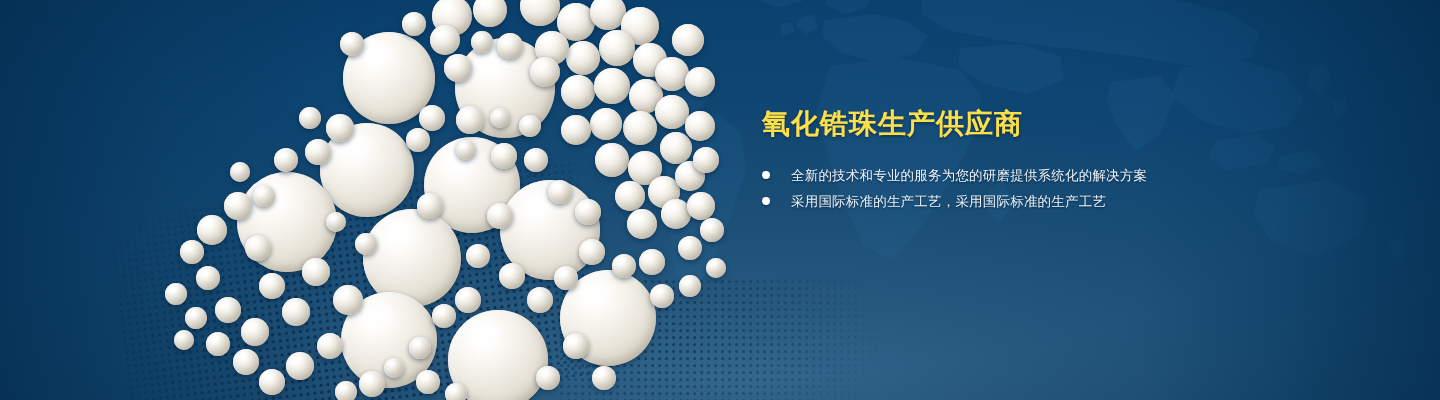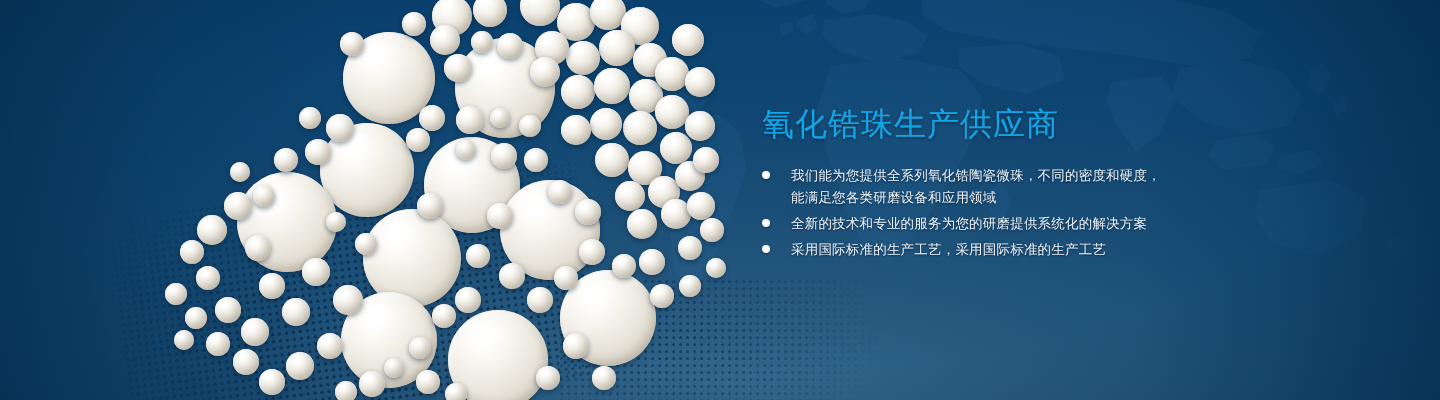--- a/index.html
+++ b/index.html
@@ -87,25 +87,25 @@
     background:radial-gradient(ellipse at 40% 40%, rgba(255,255,255,0.98) 0%, rgba(255,255,255,0.55) 45%, rgba(255,255,255,0) 78%);
     transform:rotate(-22deg);
   }
   .bead.sm::after{ left:24%; top:16%; width:36%; height:28%; }
 
   
   .text-block{
     position:absolute; left:762px; top:104px; width:470px;
   }
   .headline{
-    font-size:32px;
+    font-size:28px;
     line-height:40px;
     letter-spacing:1px;
-    color:#0ea5e9;
-    font-weight:400;
+    color:#fde047;
+    font-weight:700;
     text-shadow:0 1px 3px rgba(2,26,52,0.75), 0 0 1px rgba(255,255,255,0.35);
     margin-bottom:20px;
     white-space:nowrap;
   }
   .bullets{ list-style:none; }
   .bullet{
     position:relative;
     padding-left:29px;
     color:#eef4f9;
     font-size:13.5px;
@@ -292,25 +292,20 @@
       <div class="bead sm" style="left: 456px; top: 140px; width: 20px; height: 20px;"></div>
       <div class="bead sm" style="left: 519px; top: 115px; width: 22px; height: 22px;"></div>
       <div class="bead sm" style="left: 490px; top: 108px; width: 20px; height: 20px;"></div>
     </div>
 
   <div class="text-block">
     <div class="headline">氧化锆珠生产供应商</div>
     <ul class="bullets" id="bullet-list">
         <li class="bullet">
           <span class="dot"></span>
-          <span class="ln">我们能为您提供全系列氧化锆陶瓷微珠，不同的密度和硬度，</span>
-          <span class="ln">能满足您各类研磨设备和应用领域</span>
-        </li>
-        <li class="bullet">
-          <span class="dot"></span>
           <span class="ln">全新的技术和专业的服务为您的研磨提供系统化的解决方案</span>
         </li>
         <li class="bullet">
           <span class="dot"></span>
           <span class="ln">采用国际标准的生产工艺，采用国际标准的生产工艺</span>
         </li>
       </ul>
   </div>
 
 </div>

